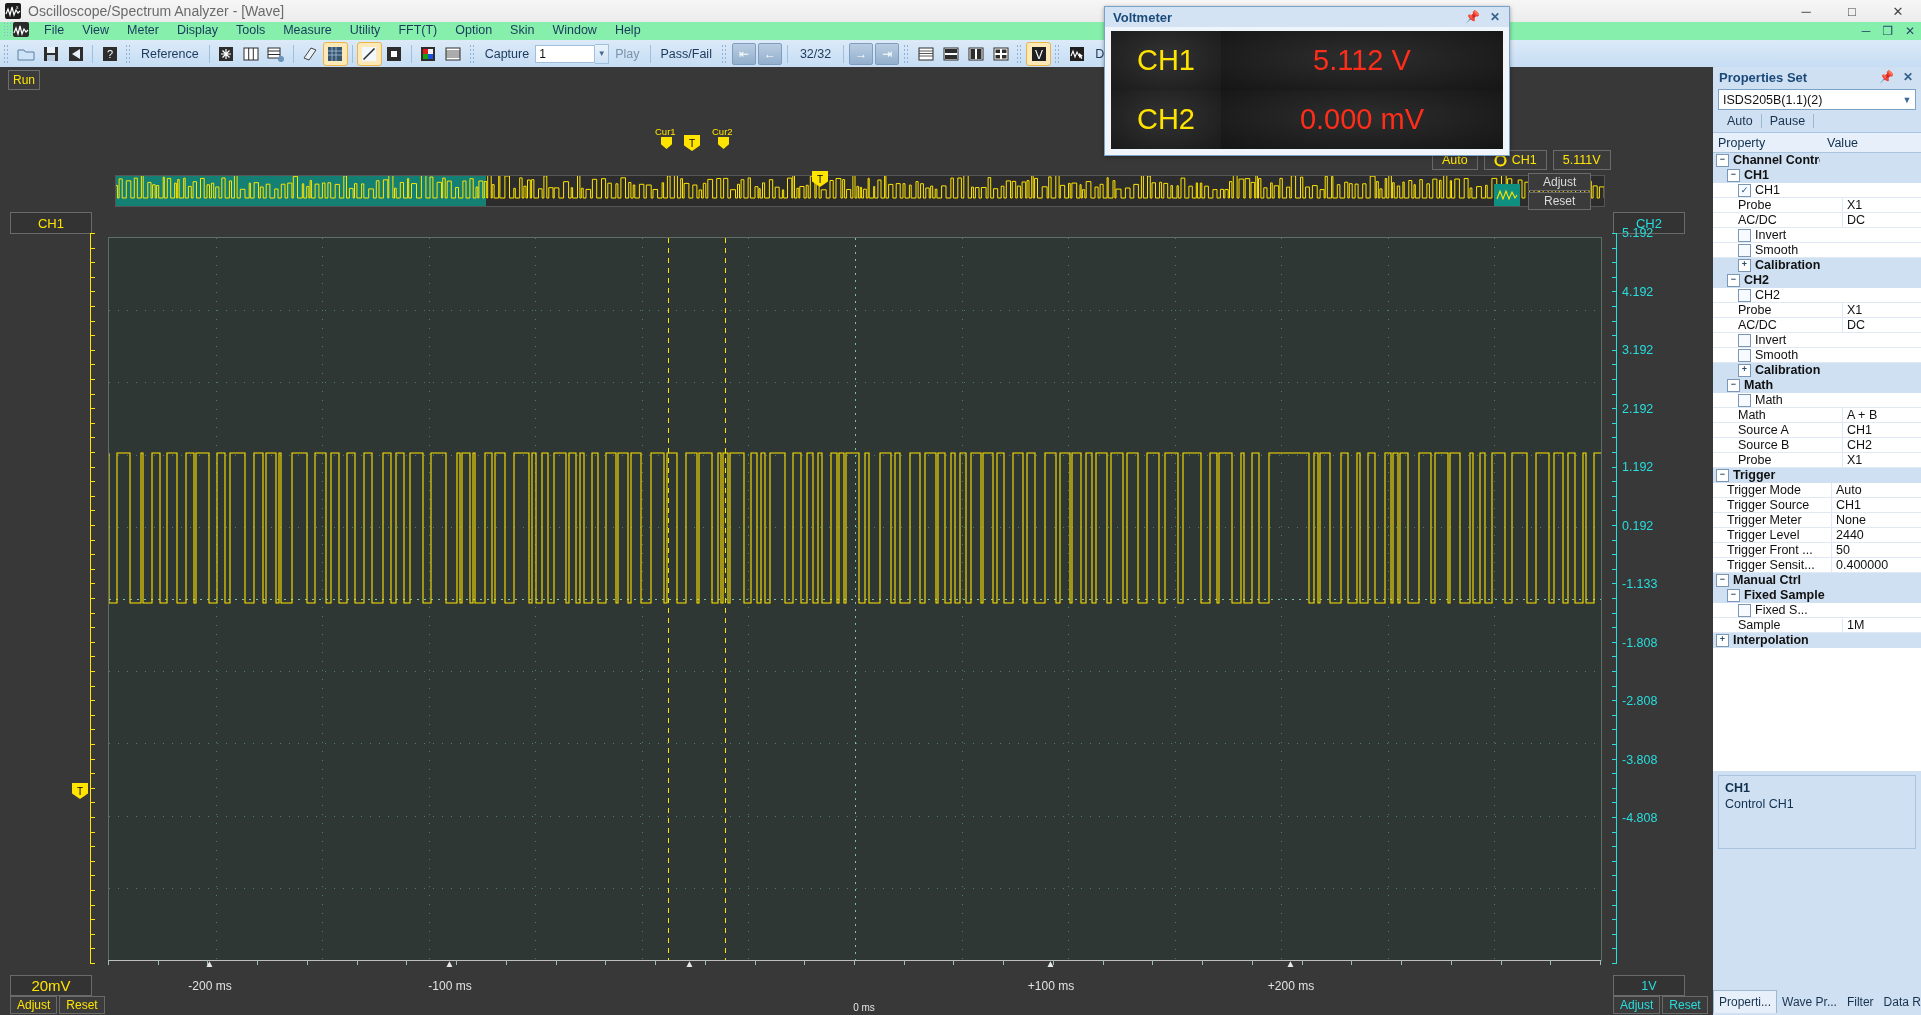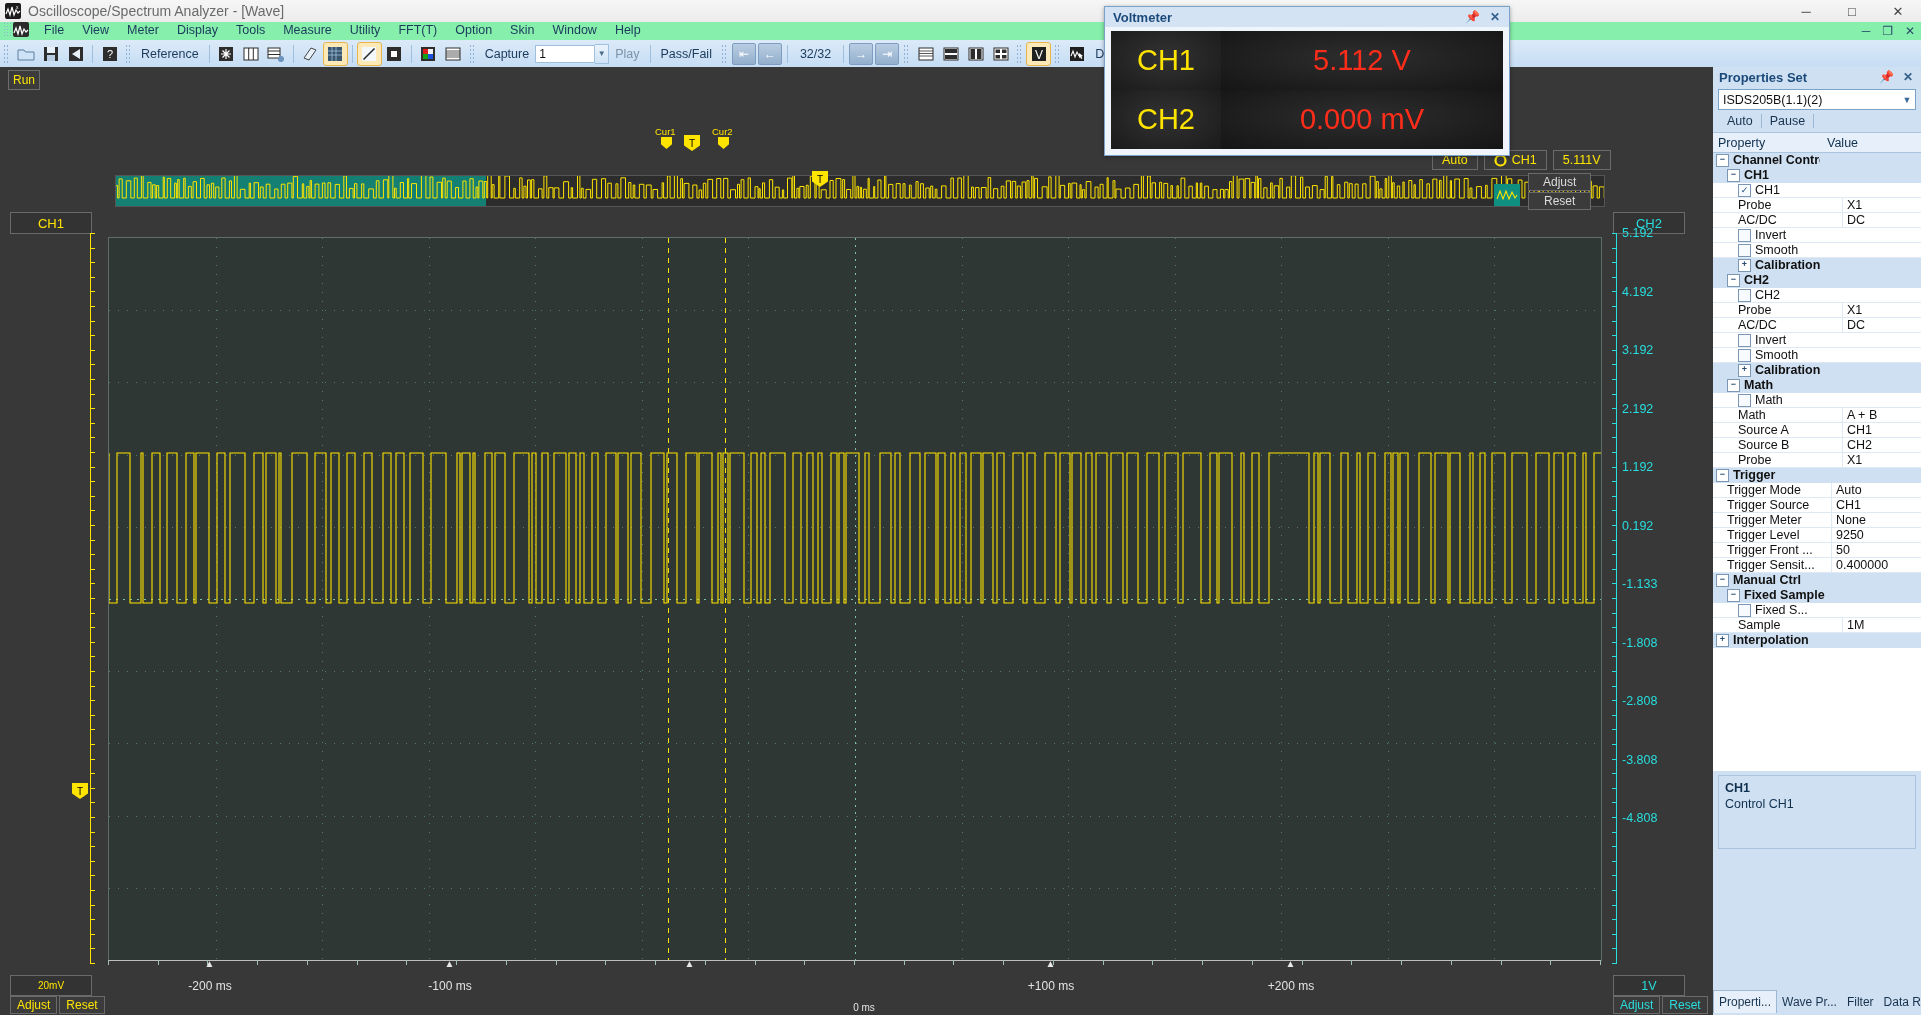--- a/index.html
+++ b/index.html
@@ -96,21 +96,21 @@
   .ch2hdr{left:1613px;top:145px;width:70px;height:20px;color:#28dede;font-size:13px;}
   .yaxis{position:absolute;left:10px;top:166px;width:80px;height:730px;
      border-left:1px solid #6a6a6a;border-right:none;}
   .ylab{position:absolute;right:6px;color:#ffe400;font-size:12.5px;white-space:nowrap;transform:translateY(-50%);}
   .ylab2{position:absolute;left:8px;color:#28dede;font-size:12.5px;white-space:nowrap;transform:translateY(-50%);}
   .yaxisline{position:absolute;left:90px;top:166px;width:1px;height:730px;background:#ffe400;}
   .yaxisline2{position:absolute;left:1616px;top:166px;width:1px;height:730px;background:#28dede;}
   .ytick{position:absolute;left:90px;width:5px;height:1px;background:#ffe400;}
   .ytick2{position:absolute;left:1612px;width:5px;height:1px;background:#28dede;}
 
-  .volt1{position:absolute;left:10px;top:908px;width:80px;height:19px;color:#ffe400;font-size:10px;}
+  .volt1{position:absolute;left:10px;top:908px;width:80px;height:19px;color:#ffe400;font-size:15px;}
   .volt2{position:absolute;left:1613px;top:908px;width:70px;height:19px;color:#28dede;font-size:12.5px;}
   .ar1{position:absolute;left:10px;top:929px;display:flex;}
   .ar2{position:absolute;left:1613px;top:929px;display:flex;}
   .arbtn{border:1px solid #6a6a6a;background:#3b3b3b;color:#ffe400;font-size:12px;
     padding:1px 6px;margin-right:2px;}
   .arbtn.c2{color:#28dede;}
 
   
   .plot{position:absolute;left:108px;top:170px;width:1492px;height:722px;
      background:#2f3734;border:1px solid #5f6f68;overflow:hidden;}
@@ -861,21 +861,21 @@
         <div class="prow">
           <div class="pname" style="padding-left: 14px;">
             <span>Trigger Meter</span>
           </div>
           <div class="pval">None</div>
         </div>
         <div class="prow">
           <div class="pname" style="padding-left: 14px;">
             <span>Trigger Level</span>
           </div>
-          <div class="pval">9250</div>
+          <div class="pval">2440</div>
         </div>
         <div class="prow">
           <div class="pname" style="padding-left: 14px;">
             <span>Trigger Front ...</span>
           </div>
           <div class="pval">50</div>
         </div>
         <div class="prow">
           <div class="pname" style="padding-left: 14px;">
             <span>Trigger Sensit...</span>

